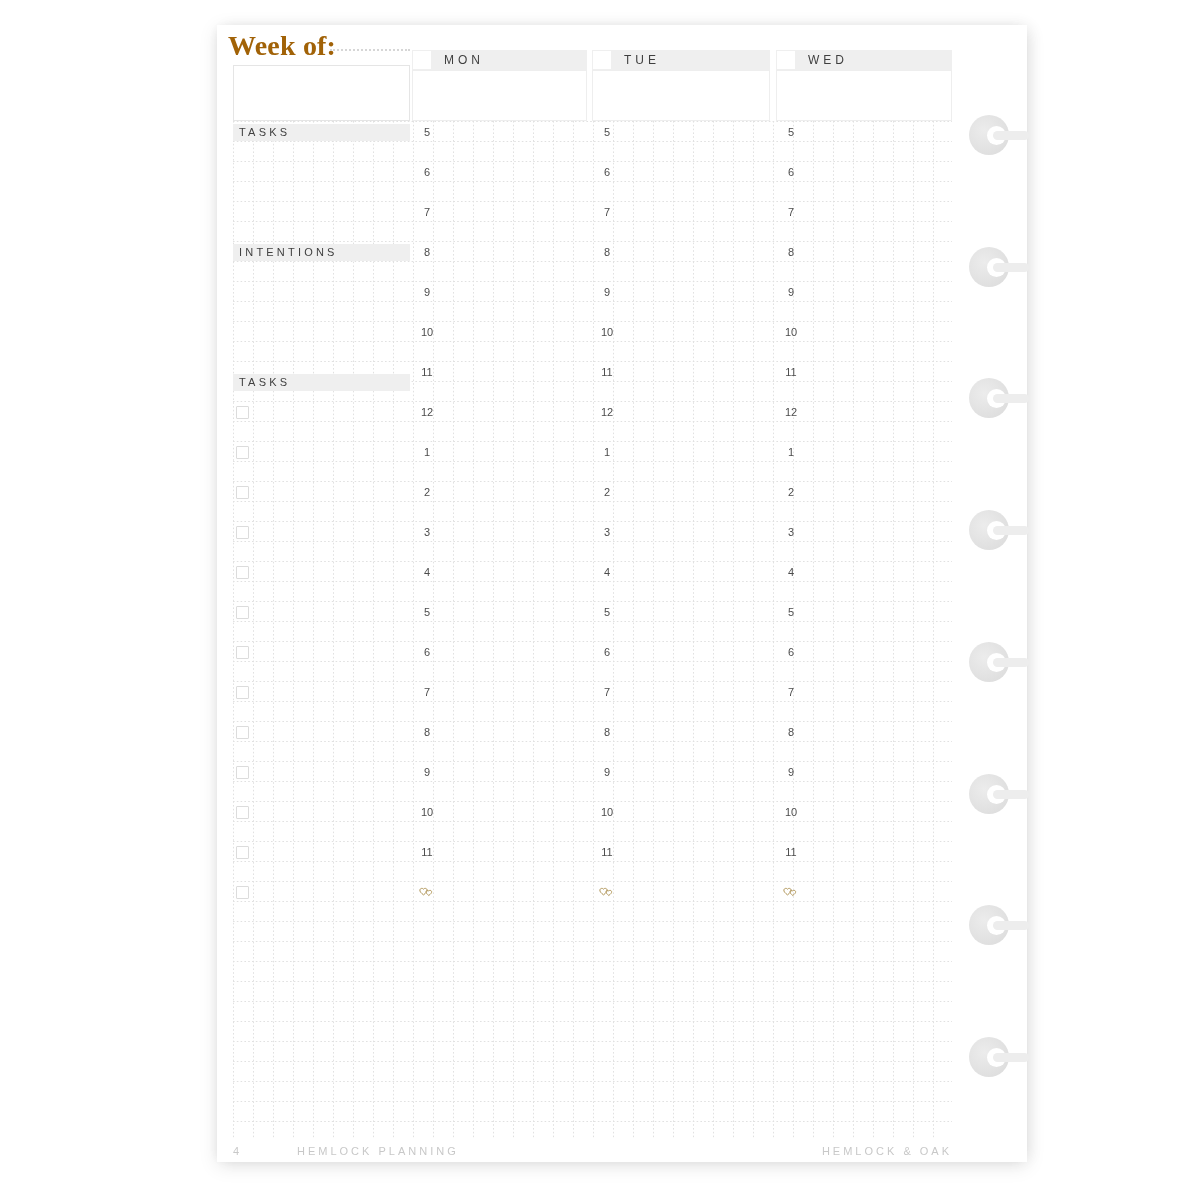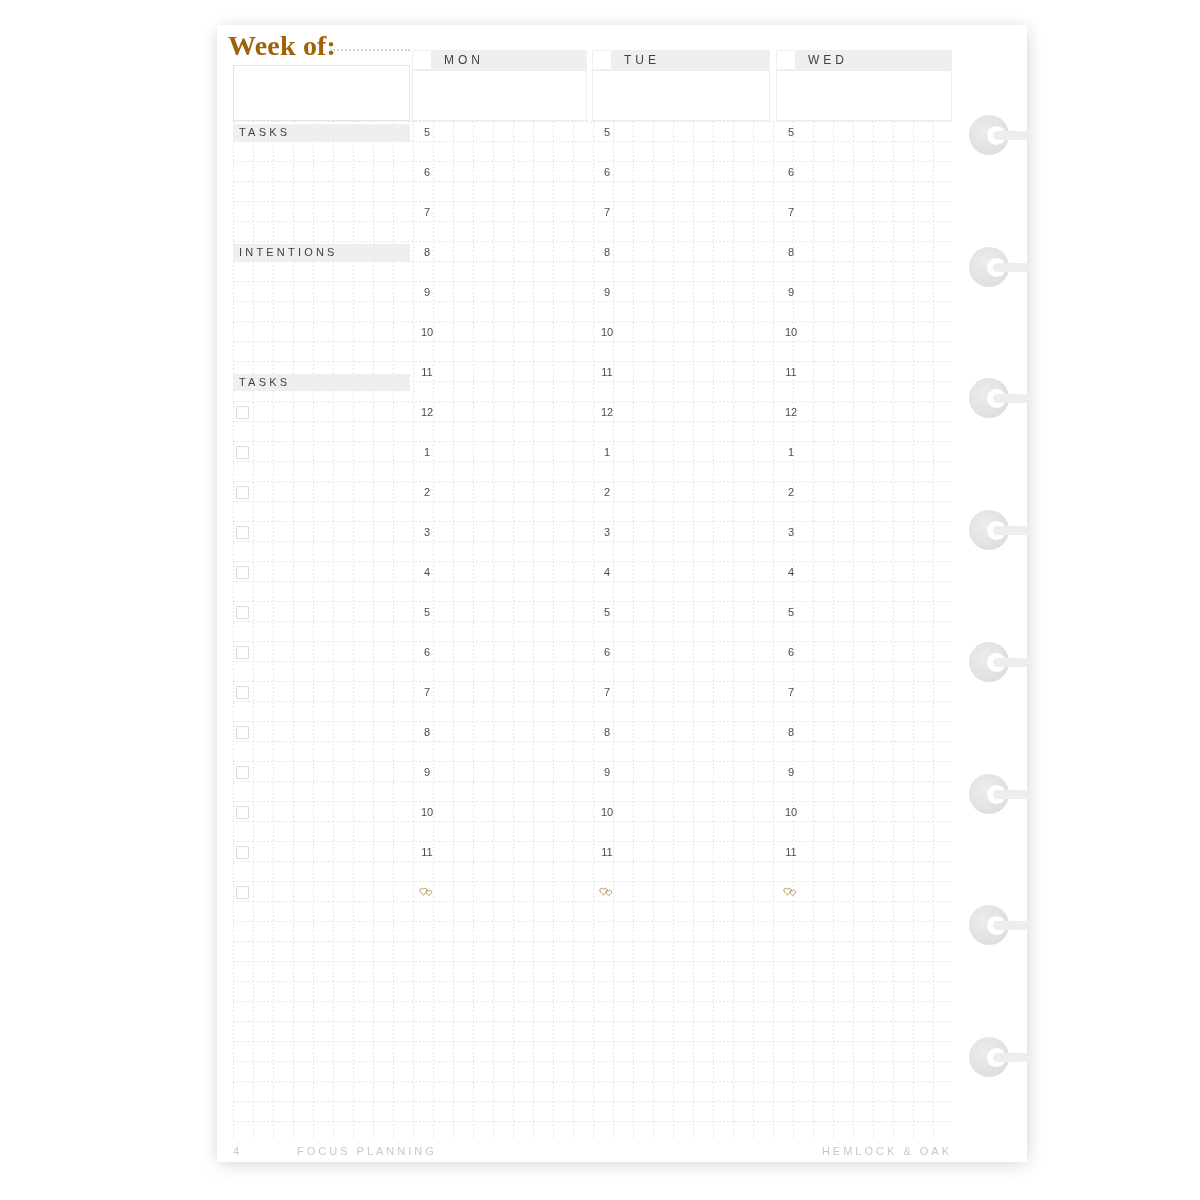--- a/index.html
+++ b/index.html
@@ -288,17 +288,17 @@
         <div class="disc-circle" style="left: 752px; top: 880px;"></div>
         <div class="disc-bite" style="left: 770px; top: 890.5px;"></div>
         <div class="disc-stem" style="left: 776px; top: 895.5px;"></div>
         <div class="disc-circle" style="left: 752px; top: 1012px;"></div>
         <div class="disc-bite" style="left: 770px; top: 1022.5px;"></div>
         <div class="disc-stem" style="left: 776px; top: 1027.5px;"></div>
       </div>
 
     <div class="footer">
       <span class="pg">4</span>
-      <span class="doc">FOCUS PLANNING</span>
+      <span class="doc">HEMLOCK PLANNING</span>
       <span class="brand">HEMLOCK &amp; OAK</span>
     </div>
   </div>
 </div>
 
 </body></html>

